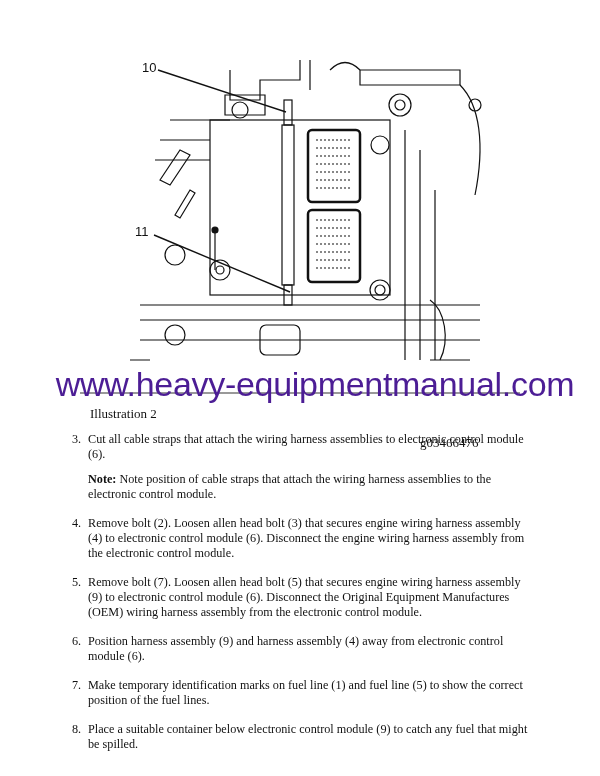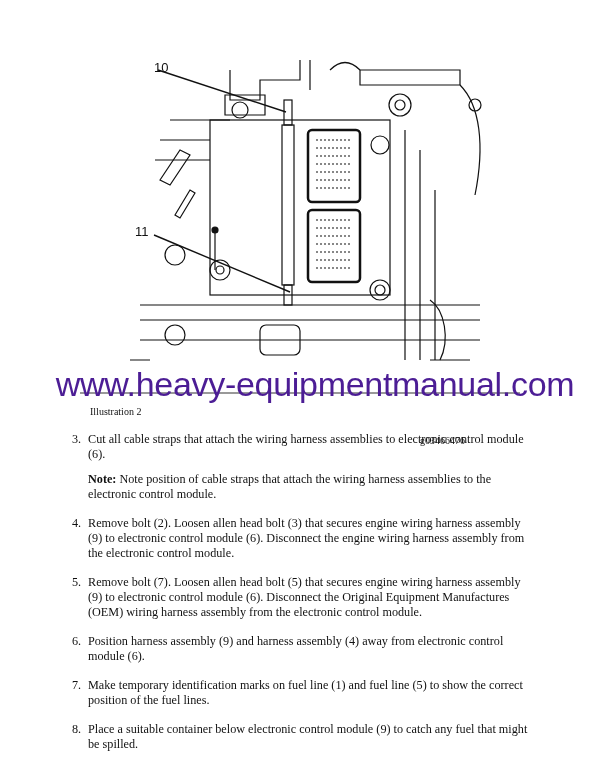--- a/index.html
+++ b/index.html
@@ -1,21 +1,21 @@
 <!DOCTYPE html>
 <html><head>
   <meta charset="utf-8">
   <style>
     html, body { margin: 0; padding: 0; background: #ffffff; }
     body { width: 600px; height: 776px; position: relative; overflow: hidden; font-family: "Liberation Serif", serif; color: #111; }
     .illus { position: absolute; left: 130px; top: 40px; width: 360px; height: 330px; }
     .callout { position: absolute; font-family: "Liberation Sans", sans-serif; font-size: 13px; color: #111; }
     .watermark { position: absolute; left: 0; width: 600px; top: 364px; text-align: center; font-family: "Liberation Sans", sans-serif; font-size: 34px; color: #4c1d95; letter-spacing: -0.3px; line-height: 40px; padding-left: 15px; }
     .rule { position: absolute; left: 80px; width: 440px; top: 392px; height: 2px; background: #999; }
-    .caption { position: absolute; top: 406px; font-size: 10px; }
+    .caption { position: absolute; top: 406px; font-size: 13px; }
     .steps { position: absolute; left: 72px; top: 432px; width: 460px; font-size: 12.2px; line-height: 15px; }
     .step { display: flex; margin-bottom: 14px; }
     .step .num { width: 16px; flex: none; }
     .step .text { flex: 1; }
     .note { margin: -4px 0 14px 16px; }
     .note b { font-weight: bold; margin-top: 35px; }
   </style>
 </head>
 <body>
 
@@ -59,41 +59,41 @@
     <circle cx="85" cy="190" r="3" fill="#111"></circle>
 
     <path d="M10 265 h340 M10 280 h340 M10 300 h340"></path>
     <rect x="130" y="285" width="40" height="30" rx="6"></rect>
     <circle cx="45" cy="295" r="10"></circle>
     <path d="M0 320 h20 M300 320 h40"></path>
 
     <line x1="28" y1="30" x2="156" y2="72" stroke-width="1.4"></line>
     <line x1="24" y1="195" x2="160" y2="252" stroke-width="1.4"></line>
   </svg>
-  <span class="callout" style="left:24px; top:20px;">10</span>
+  <span class="callout" style="left:12px; top:20px;">10</span>
   <span class="callout" style="left:5px; top:184px;">11</span>
 </div>
 
 <div class="rule"></div>
 <div class="watermark">www.heavy-equipmentmanual.com</div>
 
 <span class="caption" style="left:90px;">Illustration 2</span>
 <span class="caption" style="left:420px;margin-top:29px;">g03466476</span>
 
 <div class="steps">
   <div class="step">
     <span class="num">3.</span>
     <span class="text">Cut all cable straps that attach the wiring harness assemblies to electronic control module (6).</span>
   </div>
   <div class="note">
     <b>Note:</b><span> Note position of cable straps that attach the wiring harness assemblies to the electronic control module.</span>
   </div>
   <div class="step">
     <span class="num">4.</span>
-    <span class="text">Remove bolt (2). Loosen allen head bolt (3) that secures engine wiring harness assembly (9) to electronic control module (6). Disconnect the engine wiring harness assembly from the electronic control module.</span>
+    <span class="text">Remove bolt (2). Loosen allen head bolt (3) that secures engine wiring harness assembly (4) to electronic control module (6). Disconnect the engine wiring harness assembly from the electronic control module.</span>
   </div>
   <div class="step">
     <span class="num">5.</span>
     <span class="text">Remove bolt (7). Loosen allen head bolt (5) that secures engine wiring harness assembly (9) to electronic control module (6). Disconnect the Original Equipment Manufactures (OEM) wiring harness assembly from the electronic control module.</span>
   </div>
   <div class="step">
     <span class="num">6.</span>
     <span class="text">Position harness assembly (9) and harness assembly (4) away from electronic control module (6).</span>
   </div>
   <div class="step">

